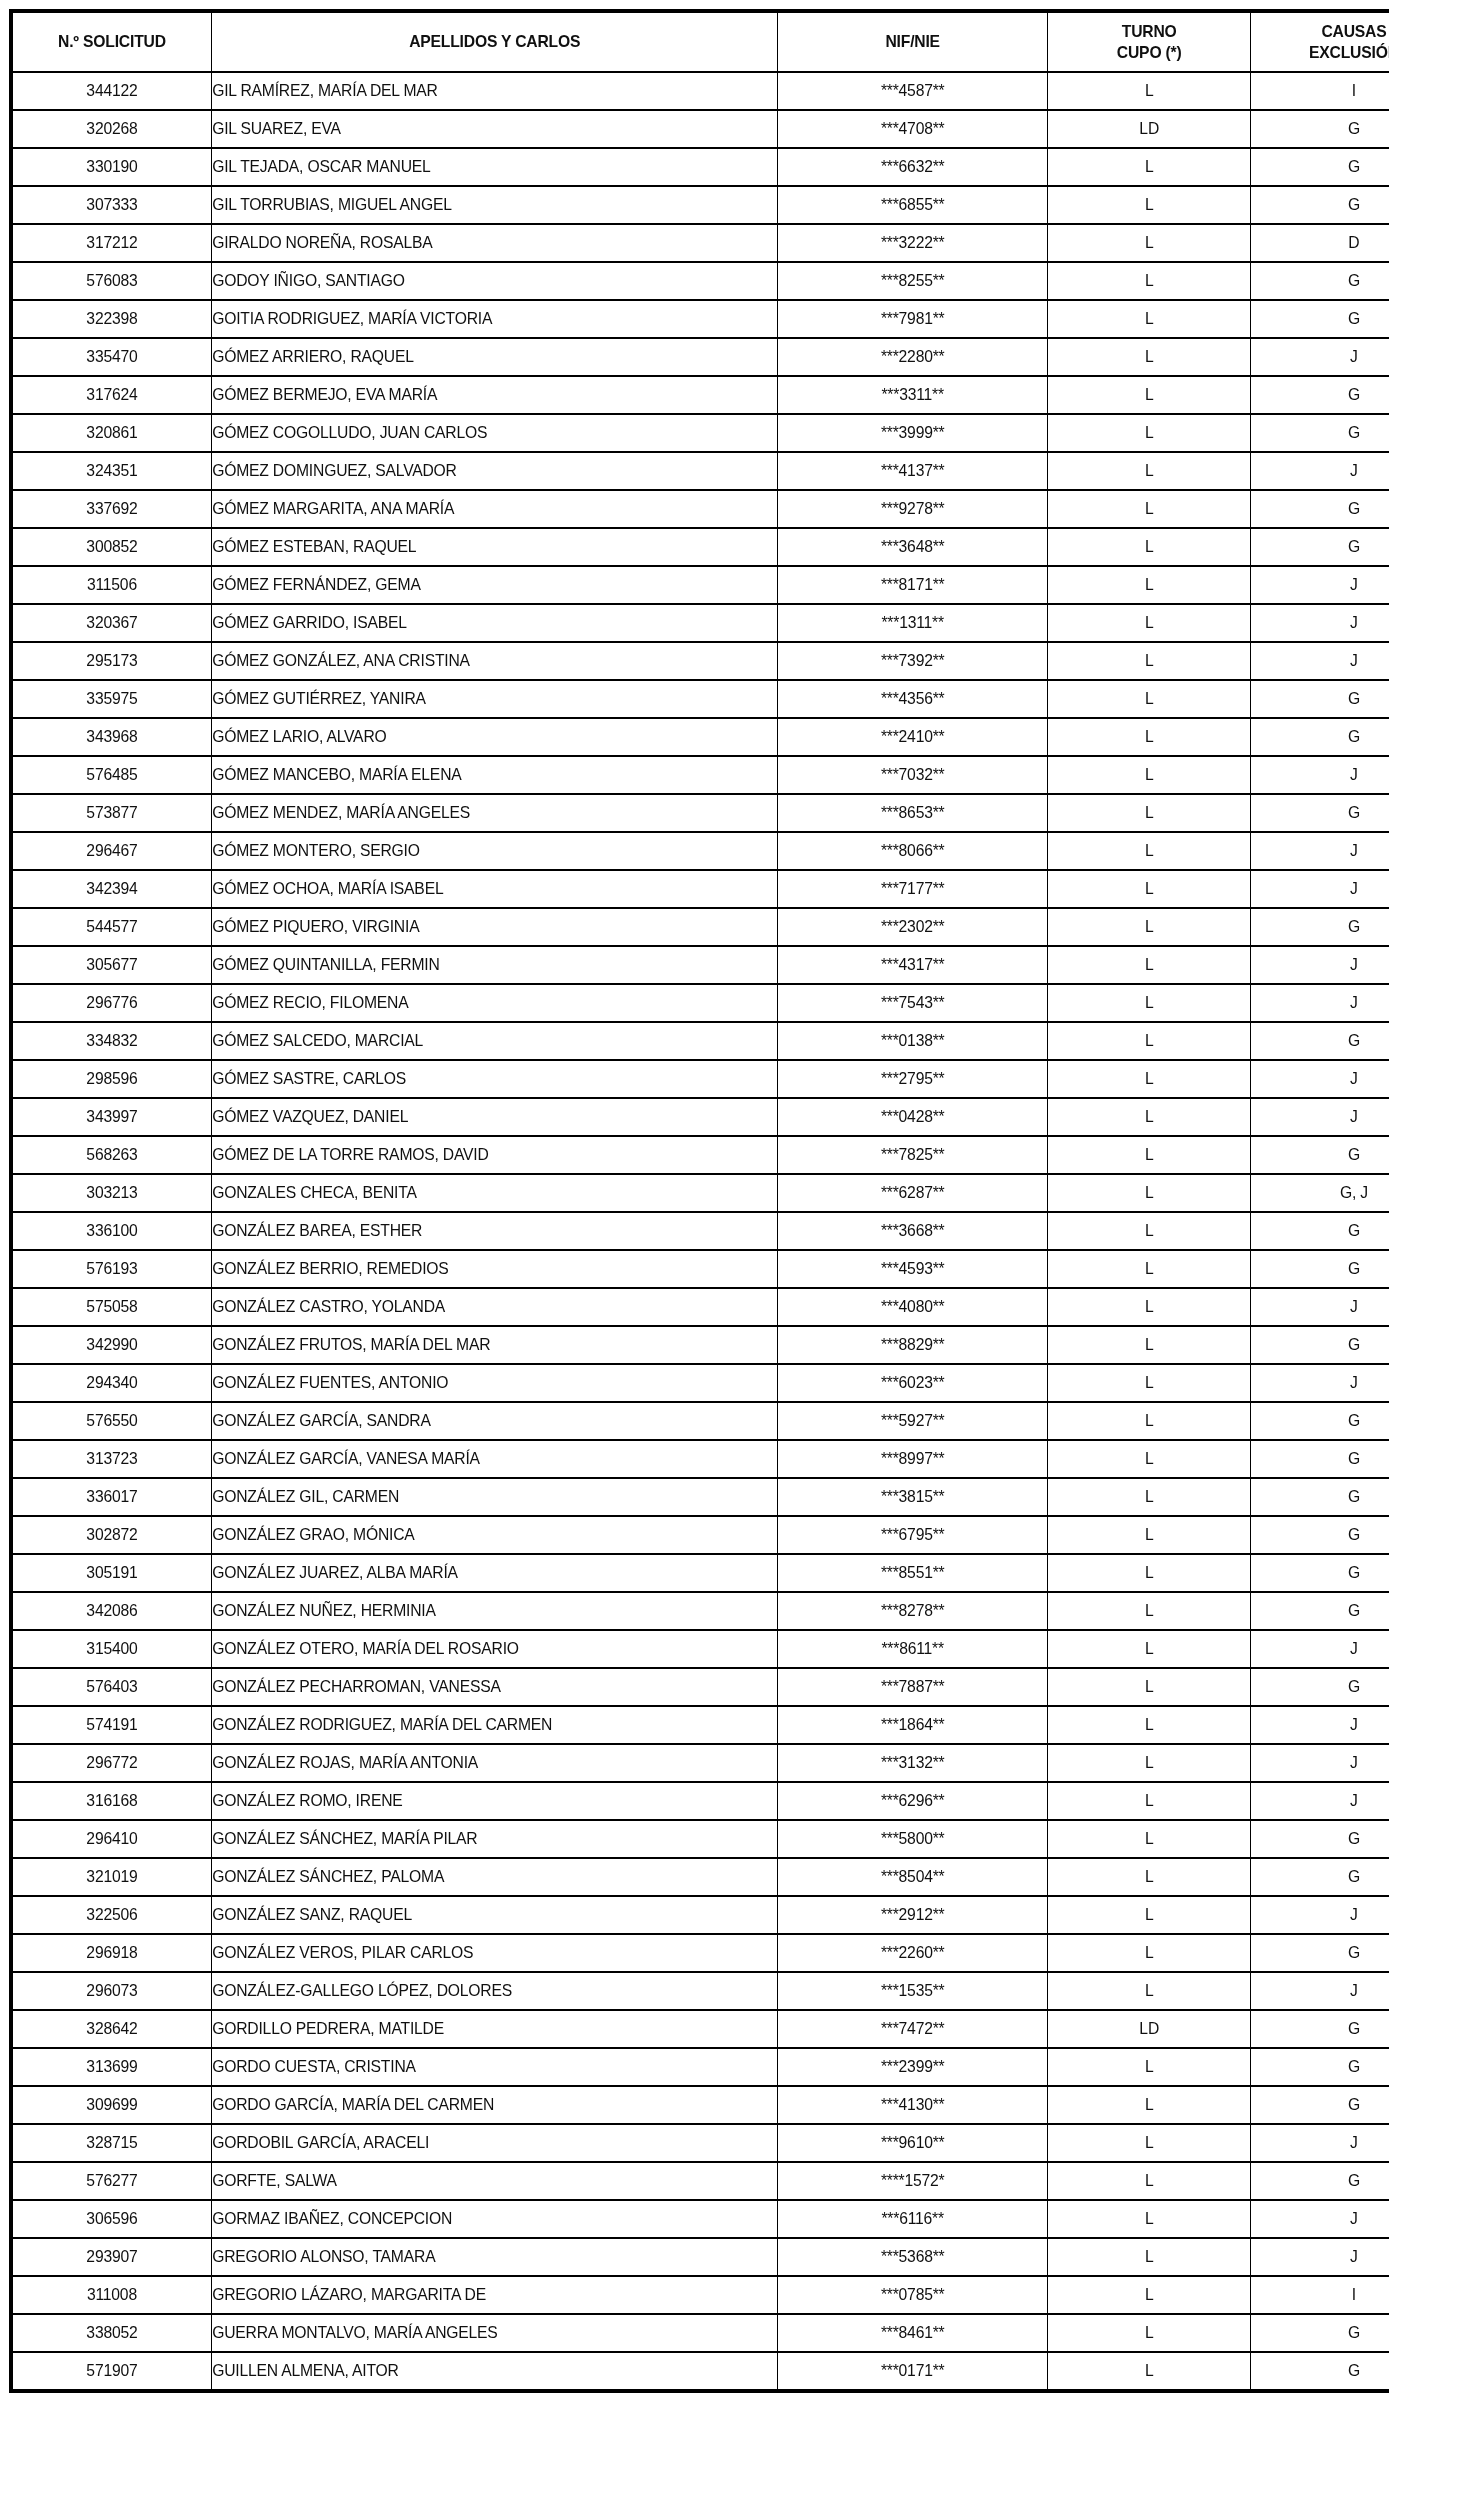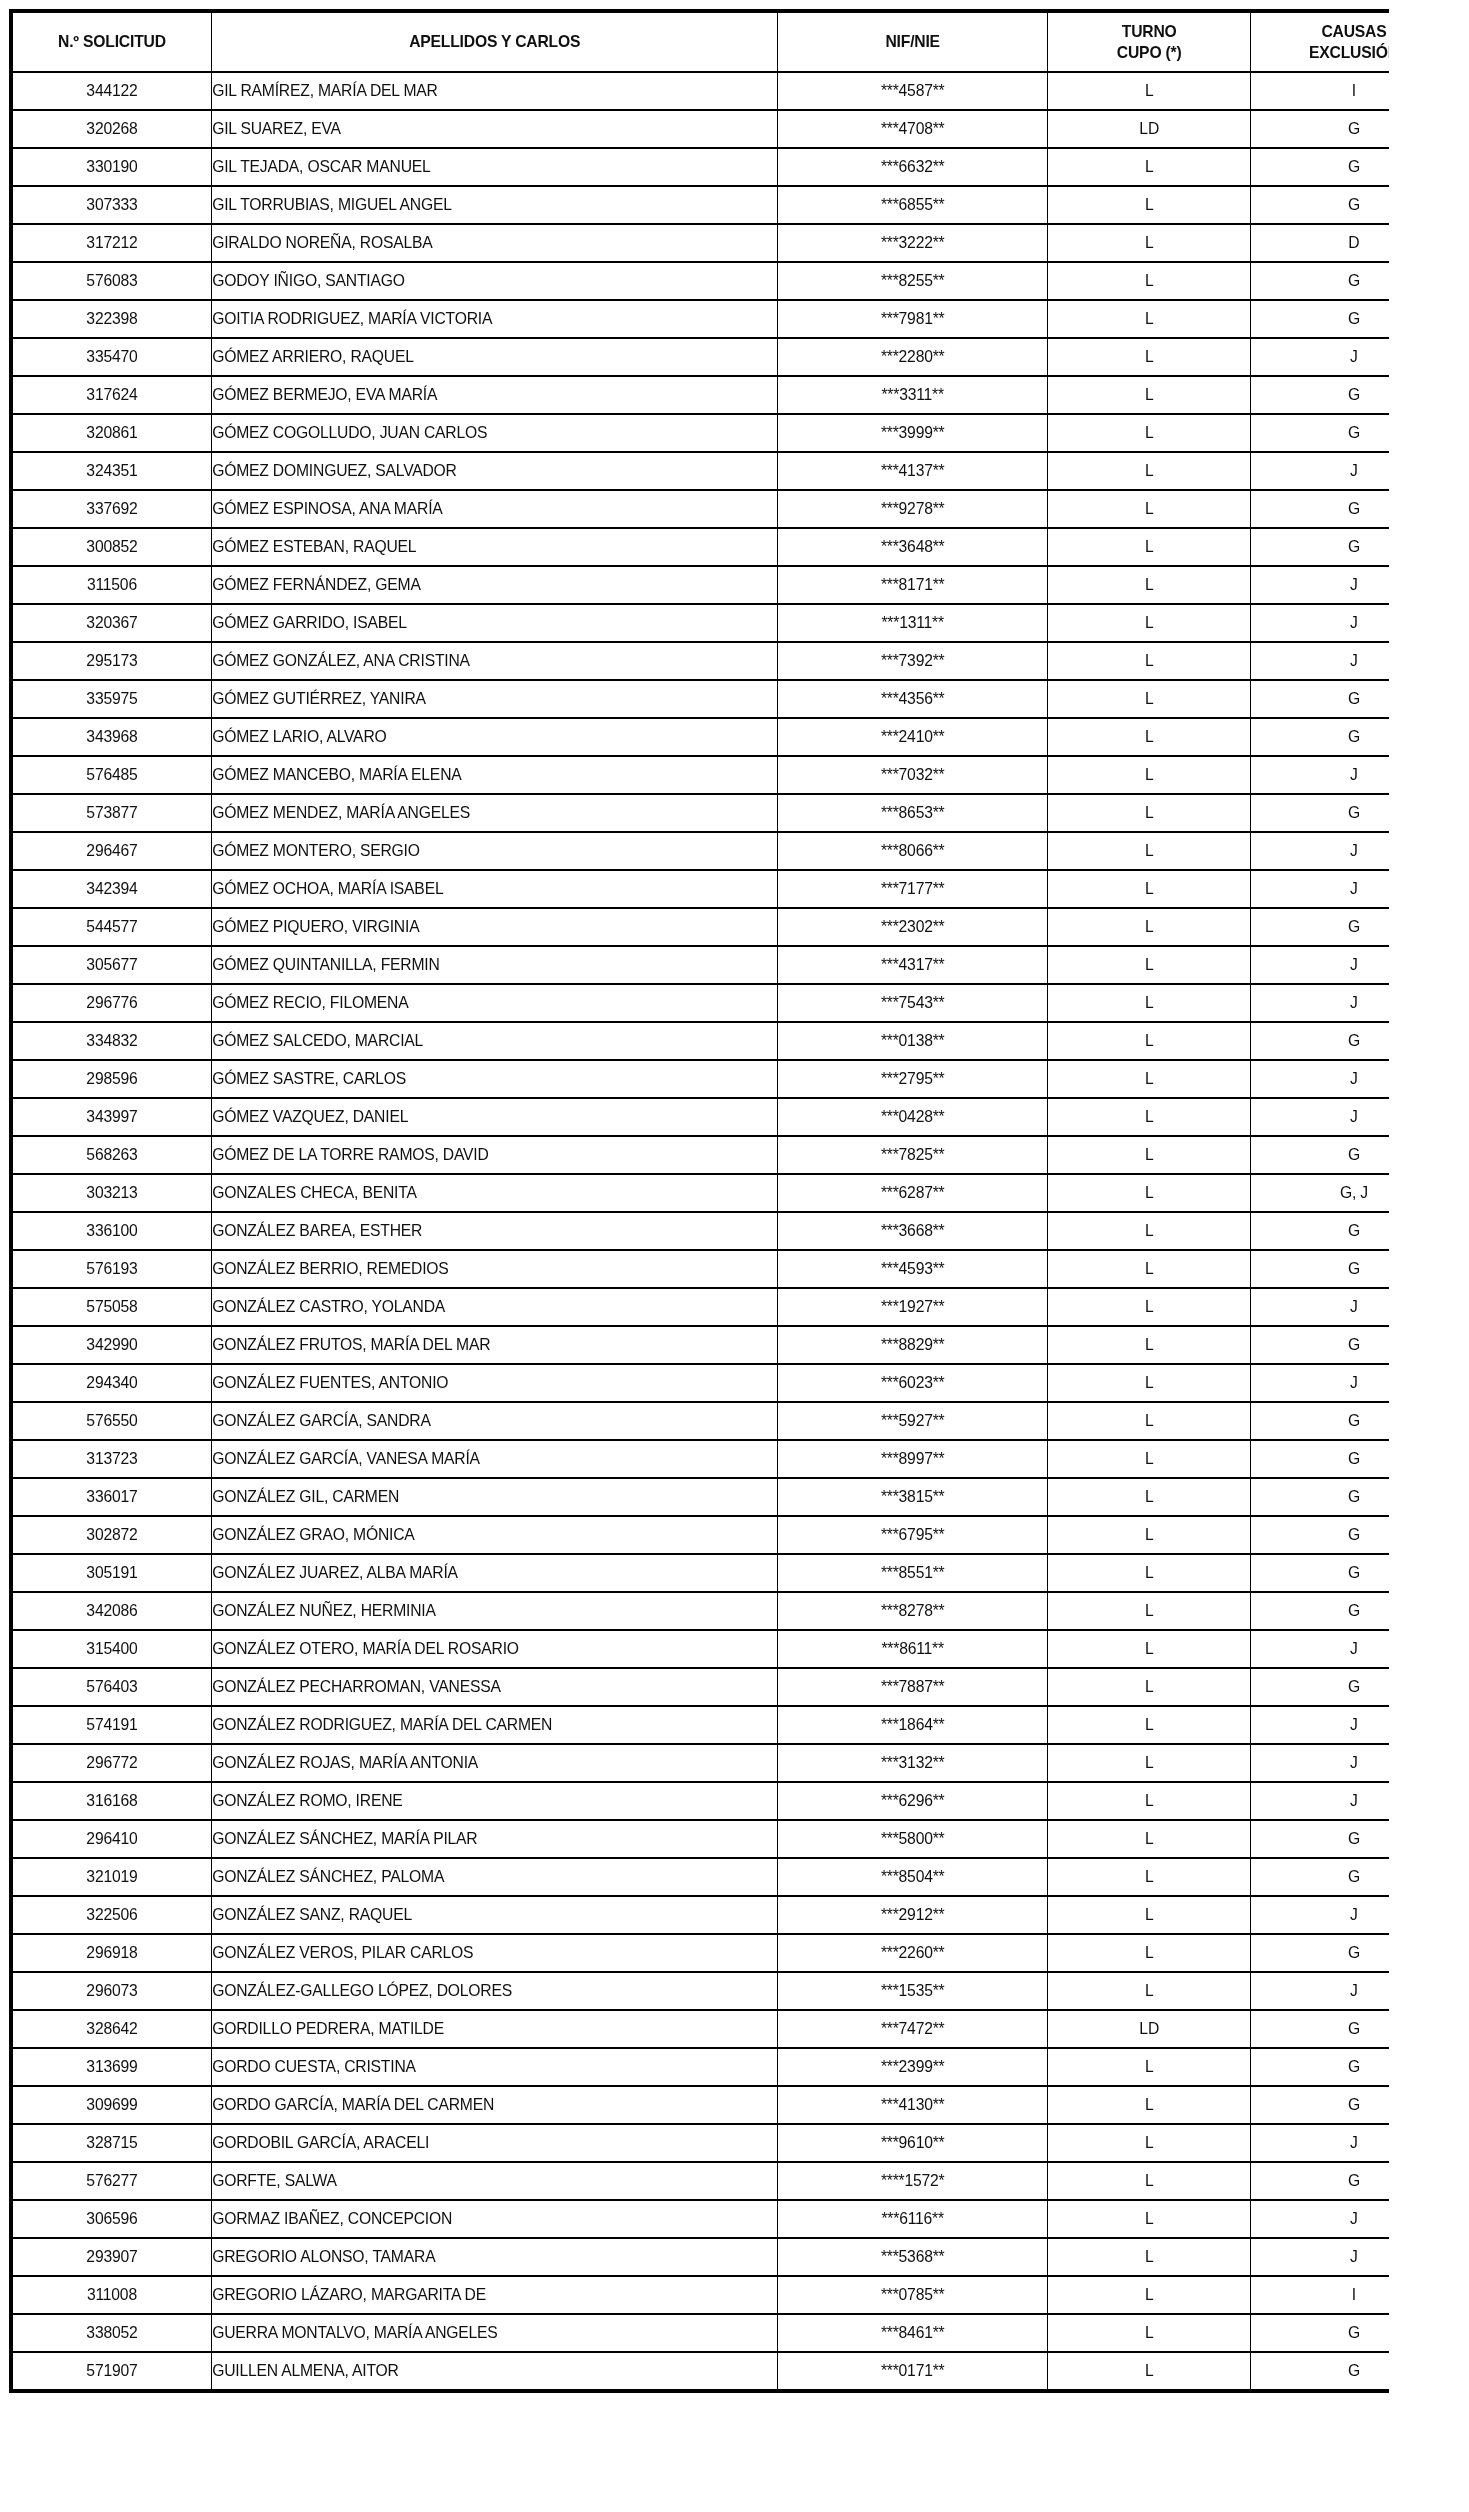--- a/index.html
+++ b/index.html
@@ -151,21 +151,21 @@
         </tr>
         <tr>
           <td class="c">324351</td>
           <td class="l">GÓMEZ DOMINGUEZ, SALVADOR</td>
           <td class="c">***4137**</td>
           <td class="c">L</td>
           <td class="c">J</td>
         </tr>
         <tr>
           <td class="c">337692</td>
-          <td class="l">GÓMEZ ESPINOSA, ANA MARÍA</td>
+          <td class="l">GÓMEZ MARGARITA, ANA MARÍA</td>
           <td class="c">***9278**</td>
           <td class="c">L</td>
           <td class="c">G</td>
         </tr>
         <tr>
           <td class="c">300852</td>
           <td class="l">GÓMEZ ESTEBAN, RAQUEL</td>
           <td class="c">***3648**</td>
           <td class="c">L</td>
           <td class="c">G</td>
@@ -299,21 +299,21 @@
         <tr>
           <td class="c">576193</td>
           <td class="l">GONZÁLEZ BERRIO, REMEDIOS</td>
           <td class="c">***4593**</td>
           <td class="c">L</td>
           <td class="c">G</td>
         </tr>
         <tr>
           <td class="c">575058</td>
           <td class="l">GONZÁLEZ CASTRO, YOLANDA</td>
-          <td class="c">***1927**</td>
+          <td class="c">***4080**</td>
           <td class="c">L</td>
           <td class="c">J</td>
         </tr>
         <tr>
           <td class="c">342990</td>
           <td class="l">GONZÁLEZ FRUTOS, MARÍA DEL MAR</td>
           <td class="c">***8829**</td>
           <td class="c">L</td>
           <td class="c">G</td>
         </tr>

